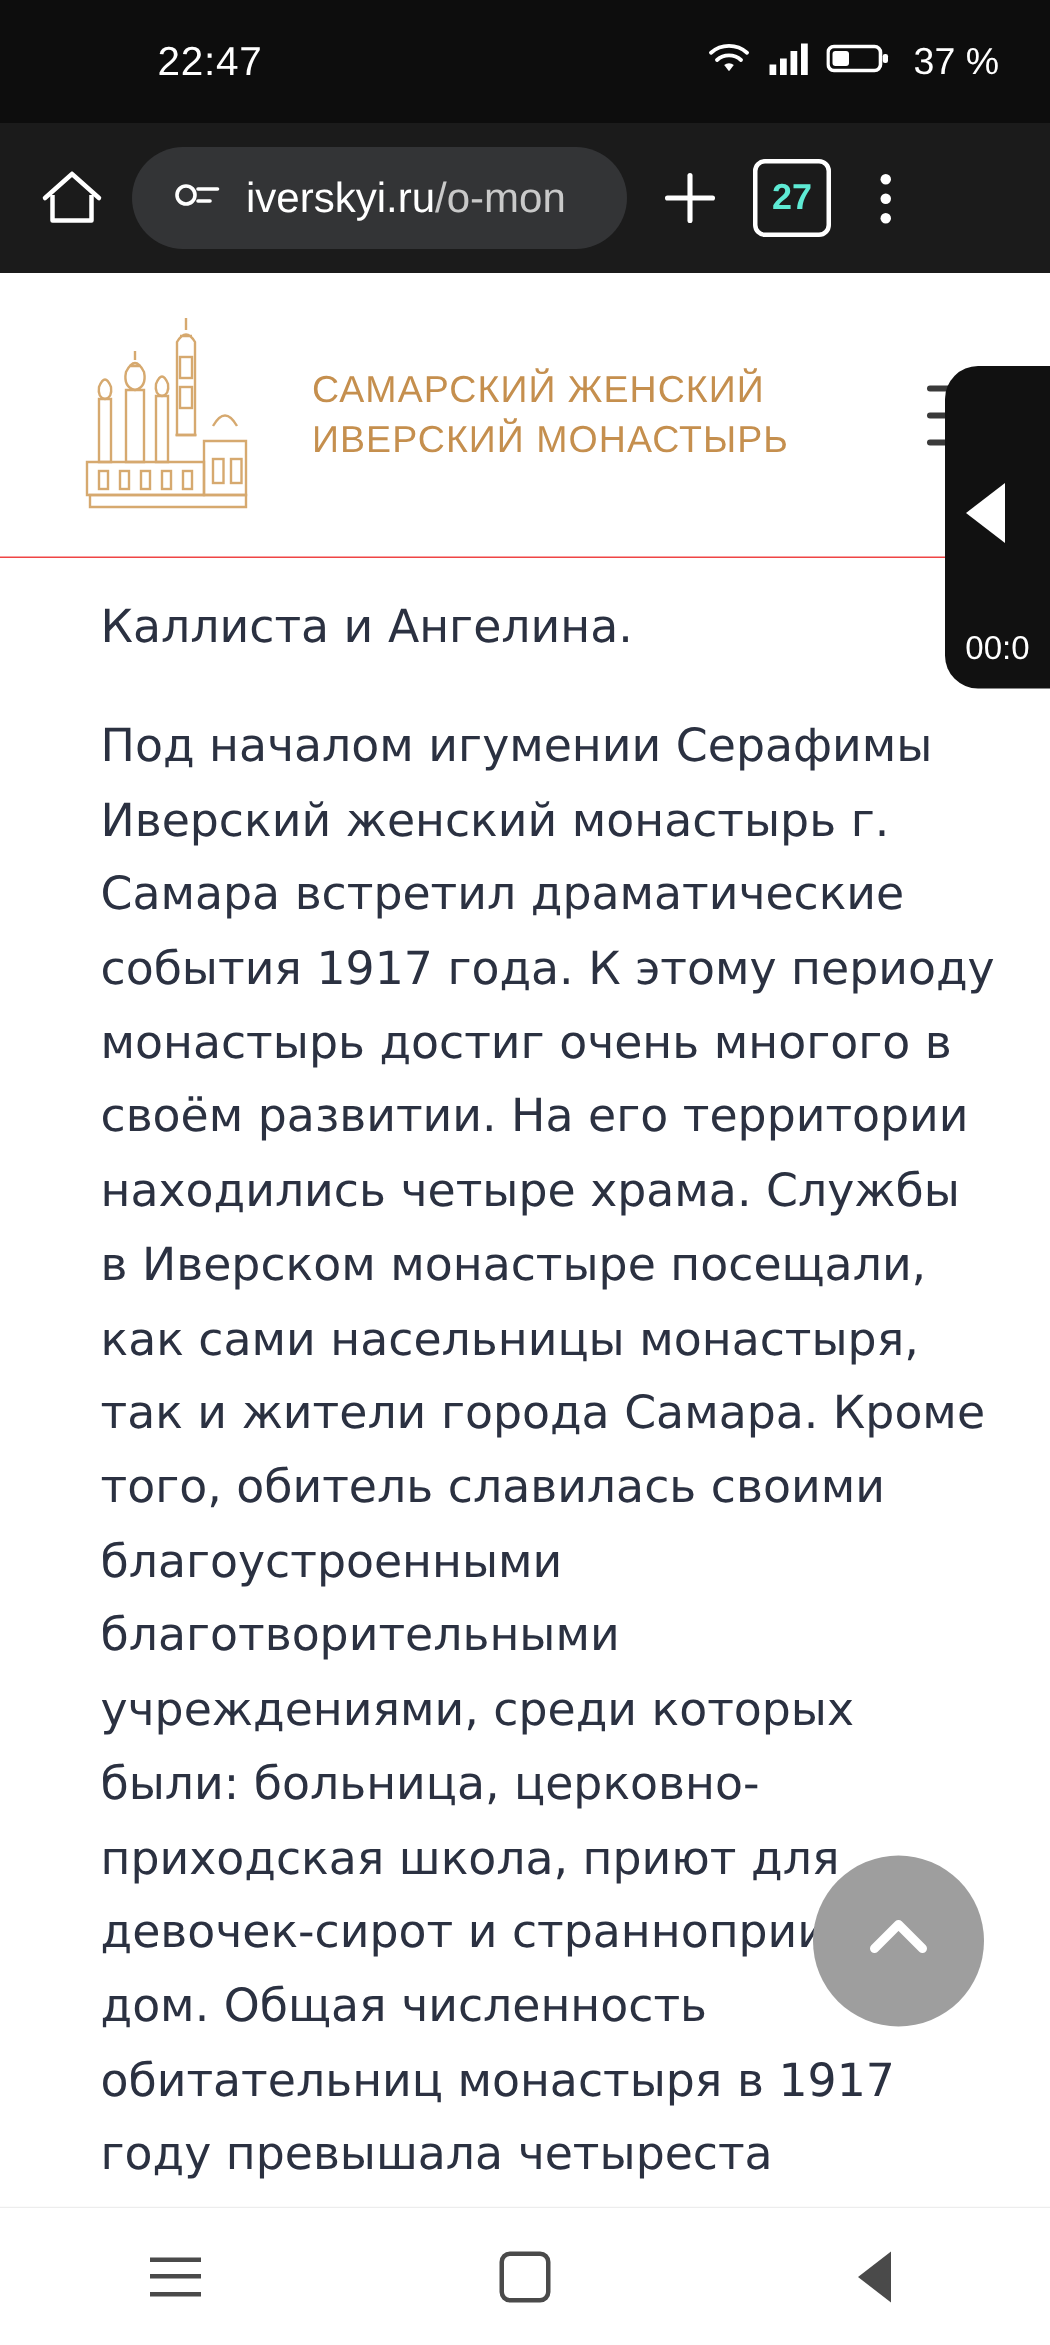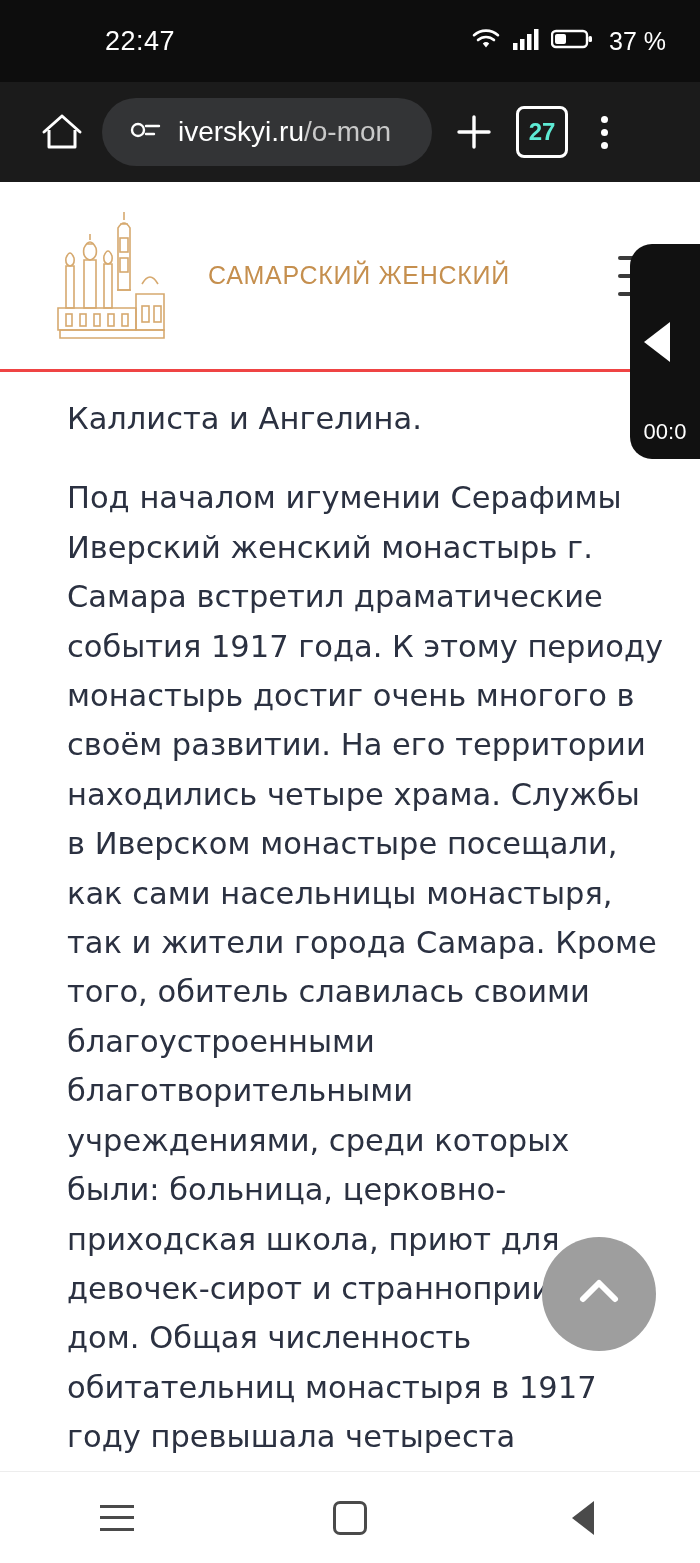--- a/index.html
+++ b/index.html
@@ -51,21 +51,21 @@
   .icon-signal { width: 28px; height: 24px; display: block; }
   .icon-battery { width: 42px; height: 24px; display: block; }
 
   
   .browser-bar {
     height: 100px;
     background: #1b1b1b;
     display: flex;
     align-items: center;
     flex: none;
-    padding: 0 36px;
+    padding: 0 22px;
     gap: 14px;
   }
   .home-btn { width: 52px; height: 52px; display: flex; align-items: center; justify-content: center; }
   .omnibox {
     flex: 1 1 auto;
     height: 68px;
     background: #333436;
     border-radius: 34px;
     display: flex;
     align-items: center;
@@ -96,21 +96,21 @@
     flex: 1 1 auto;
     background: #ffffff;
     position: relative;
     overflow: hidden;
   }
   .site-header {
     height: 190px;
     display: flex;
     align-items: center;
     padding: 0 28px 0 30px;
-    border-bottom: 3px solid #ef4444;
+    border-bottom: 1px solid #ef4444;
     background: #ffffff;
     gap: 18px;
   }
   .logo-svg { width: 160px; height: 160px; flex: none; }
   .site-title {
     color: #c58f4e;
     font-size: 25px;
     line-height: 1.32;
     letter-spacing: 0.7px;
     flex: 1 1 auto;
@@ -302,20 +302,21 @@
             <rect x="64" y="120" width="6" height="12"></rect>
             <rect x="78" y="120" width="6" height="12"></rect>
             <rect x="92" y="120" width="6" height="12"></rect>
             <rect x="112" y="112" width="7" height="16"></rect>
             <rect x="124" y="112" width="7" height="16"></rect>
           </g>
         </svg>
       </span>
       <div class="site-title">
         <div>САМАРСКИЙ ЖЕНСКИЙ</div>
+        <div>ИВЕРСКИЙ МОНАСТЫРЬ</div>
       </div>
       <div class="burger">
         <span></span>
           <span></span>
           <span></span>
       </div>
     </div>
 
     <div class="article">
       <p>Каллиста и Ангелина.</p>

